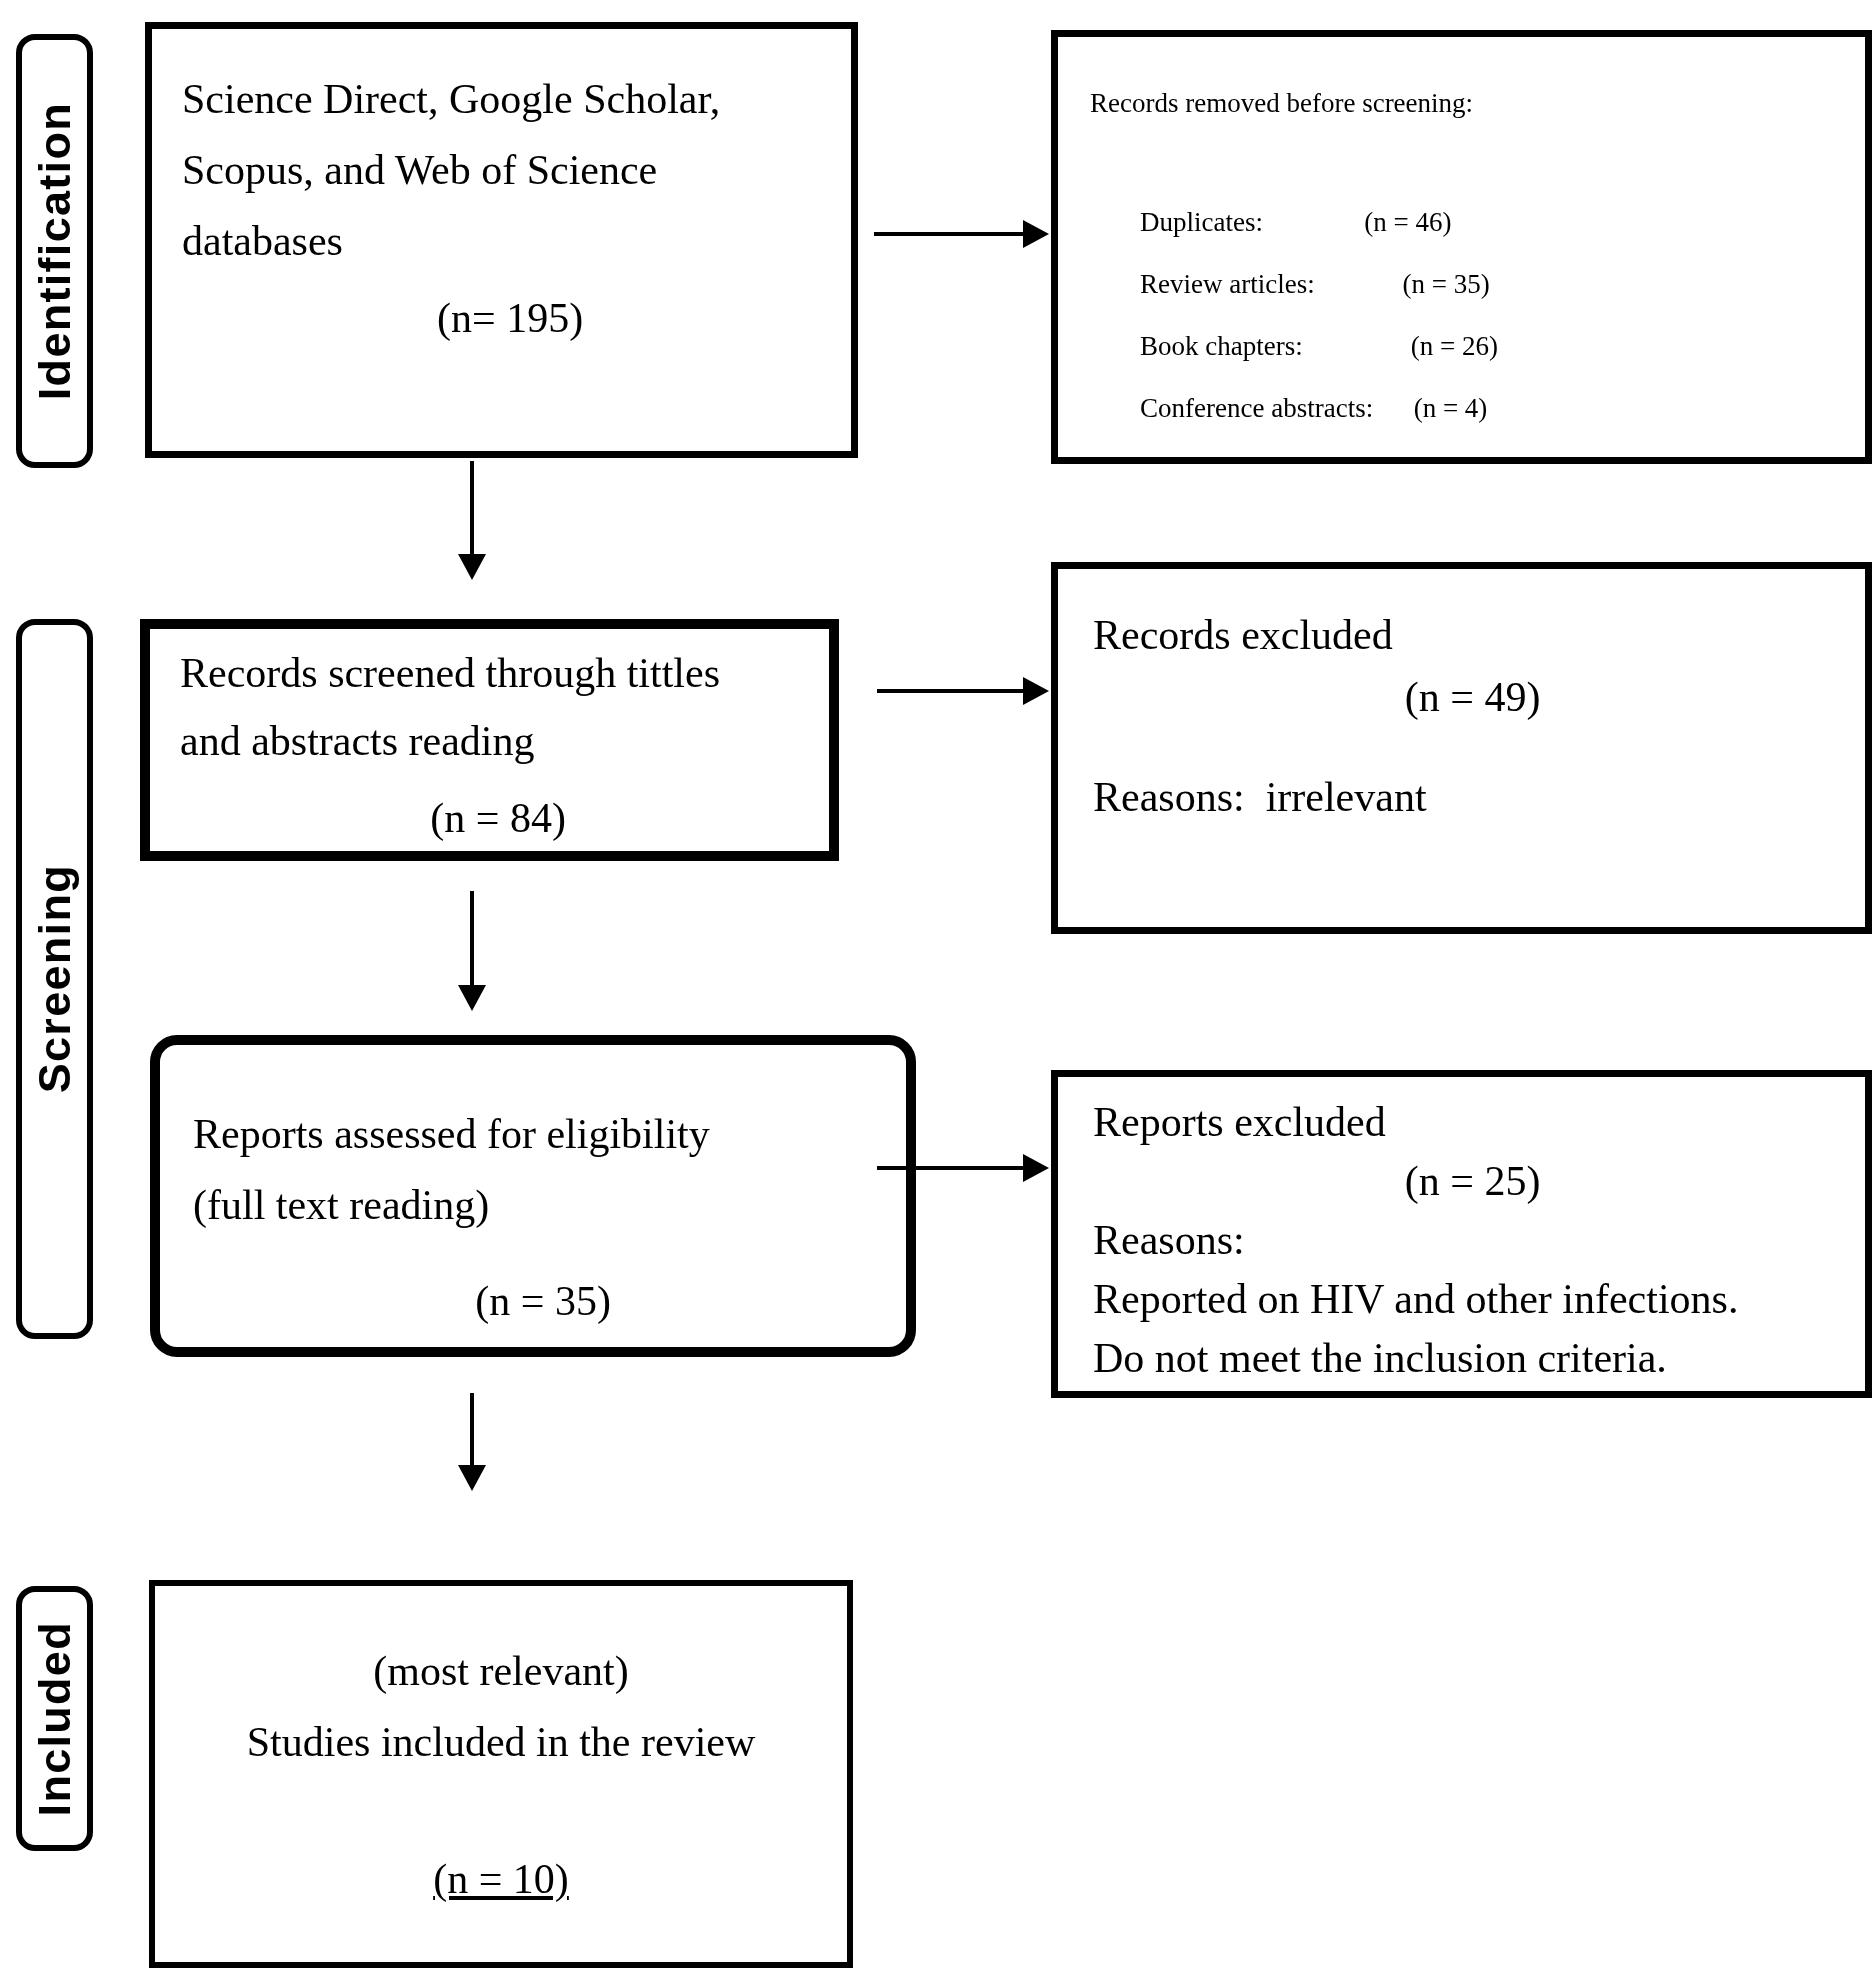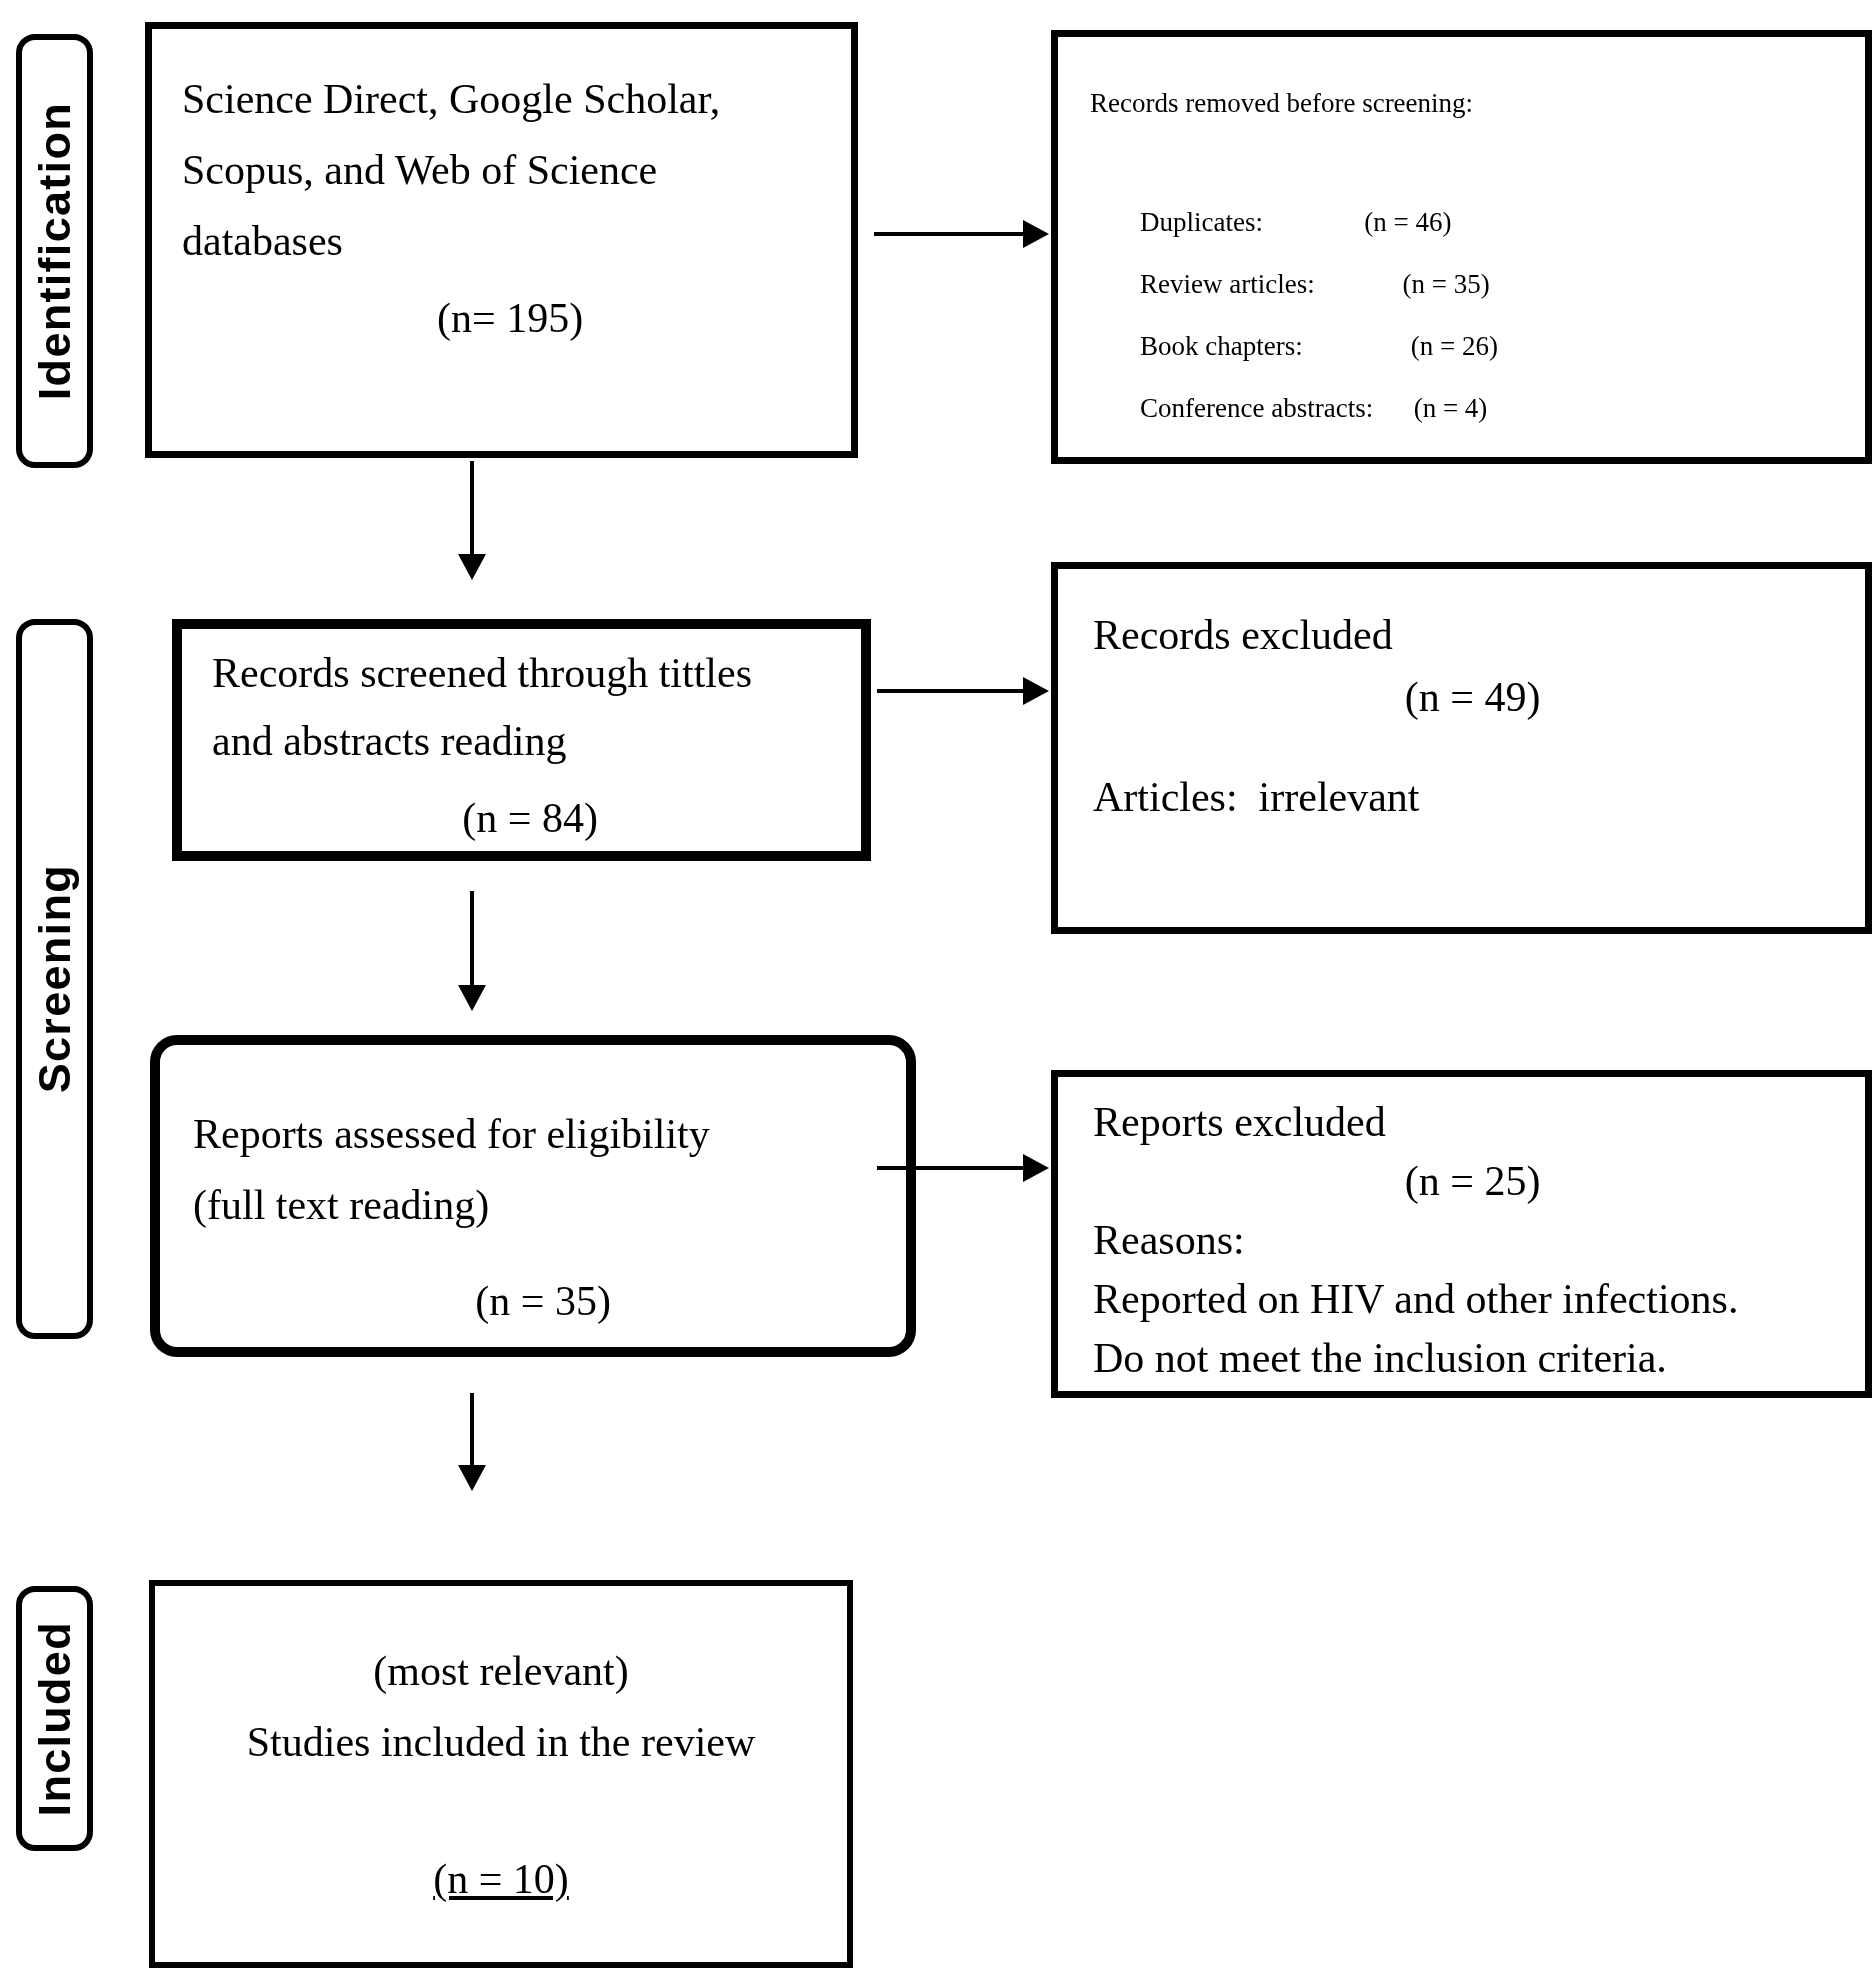--- a/index.html
+++ b/index.html
@@ -43,21 +43,21 @@
     line-height:71px;
   }
   .box .line{white-space:nowrap;}
   .ncount{text-align:center;}
   
   #box-identified{left:145px;top:22px;width:713px;height:436px;padding:35px 12.6px 0 30px;}
   #box-identified .ncount{margin-top:6.3px;}
   #box-removed{left:1051px;top:30px;width:821px;height:434px;padding:35px 12.6px 0 32px;font-size:27px;line-height:62px;}
   #box-removed .rm-title{margin-bottom:57px;}
   #box-removed .item{white-space:pre;}
-  #box-screened{left:172px;top:619px;width:699px;height:242px;padding:9.5px 12.6px 0 30px;border-width:10px;line-height:68px;}
+  #box-screened{left:140px;top:619px;width:699px;height:242px;padding:9.5px 12.6px 0 30px;border-width:10px;line-height:68px;}
   #box-screened .ncount{margin-top:9.5px;}
   #box-records-excluded{left:1051px;top:562px;width:821px;height:372px;padding:35px 12.6px 0 35px;line-height:62px;}
   #box-records-excluded .reasons{margin-top:38px;white-space:pre;}
   #box-assessed{left:150px;top:1035px;width:766px;height:322px;padding:54px 12.6px 0 33px;border-width:10px;border-radius:27px;}
   #box-assessed .ncount{margin-top:25px;font-family:Liberation Serif, serif;}
   #box-reports-excluded{left:1051px;top:1070px;width:821px;height:328px;padding:16px 12.6px 0 35px;line-height:59px;}
   #box-included{left:149px;top:1580px;width:704px;height:388px;padding:50px 12.6px 0 12.6px;border-width:6.3px;text-align:center;}
   #box-included .ncount{margin-top:66px;text-decoration:underline;}
   
   .hline{position:absolute;height:4.4px;background:var(--ink);}
@@ -107,21 +107,21 @@
 
   <div class="box" id="box-screened">
     <div class="line">Records screened through tittles</div>
     <div class="line">and abstracts reading</div>
     <div class="ncount">(n = 84)</div>
   </div>
 
   <div class="box" id="box-records-excluded">
     <div class="line">Records excluded</div>
     <div class="ncount">(n = 49)</div>
-    <div class="reasons">Articles:  irrelevant</div>
+    <div class="reasons">Reasons:  irrelevant</div>
   </div>
 
   <div class="hline" style="left:877px;top:689px;width:146px;"></div>
   <div class="head-right" style="left:1023px;top:677px;"></div>
 
   <div class="vline" style="left:470px;top:891px;height:96px;"></div>
   <div class="head-down" style="left:458px;top:985px;"></div>
 
   <div class="box" id="box-assessed">
     <div class="line">Reports assessed for eligibility</div>

